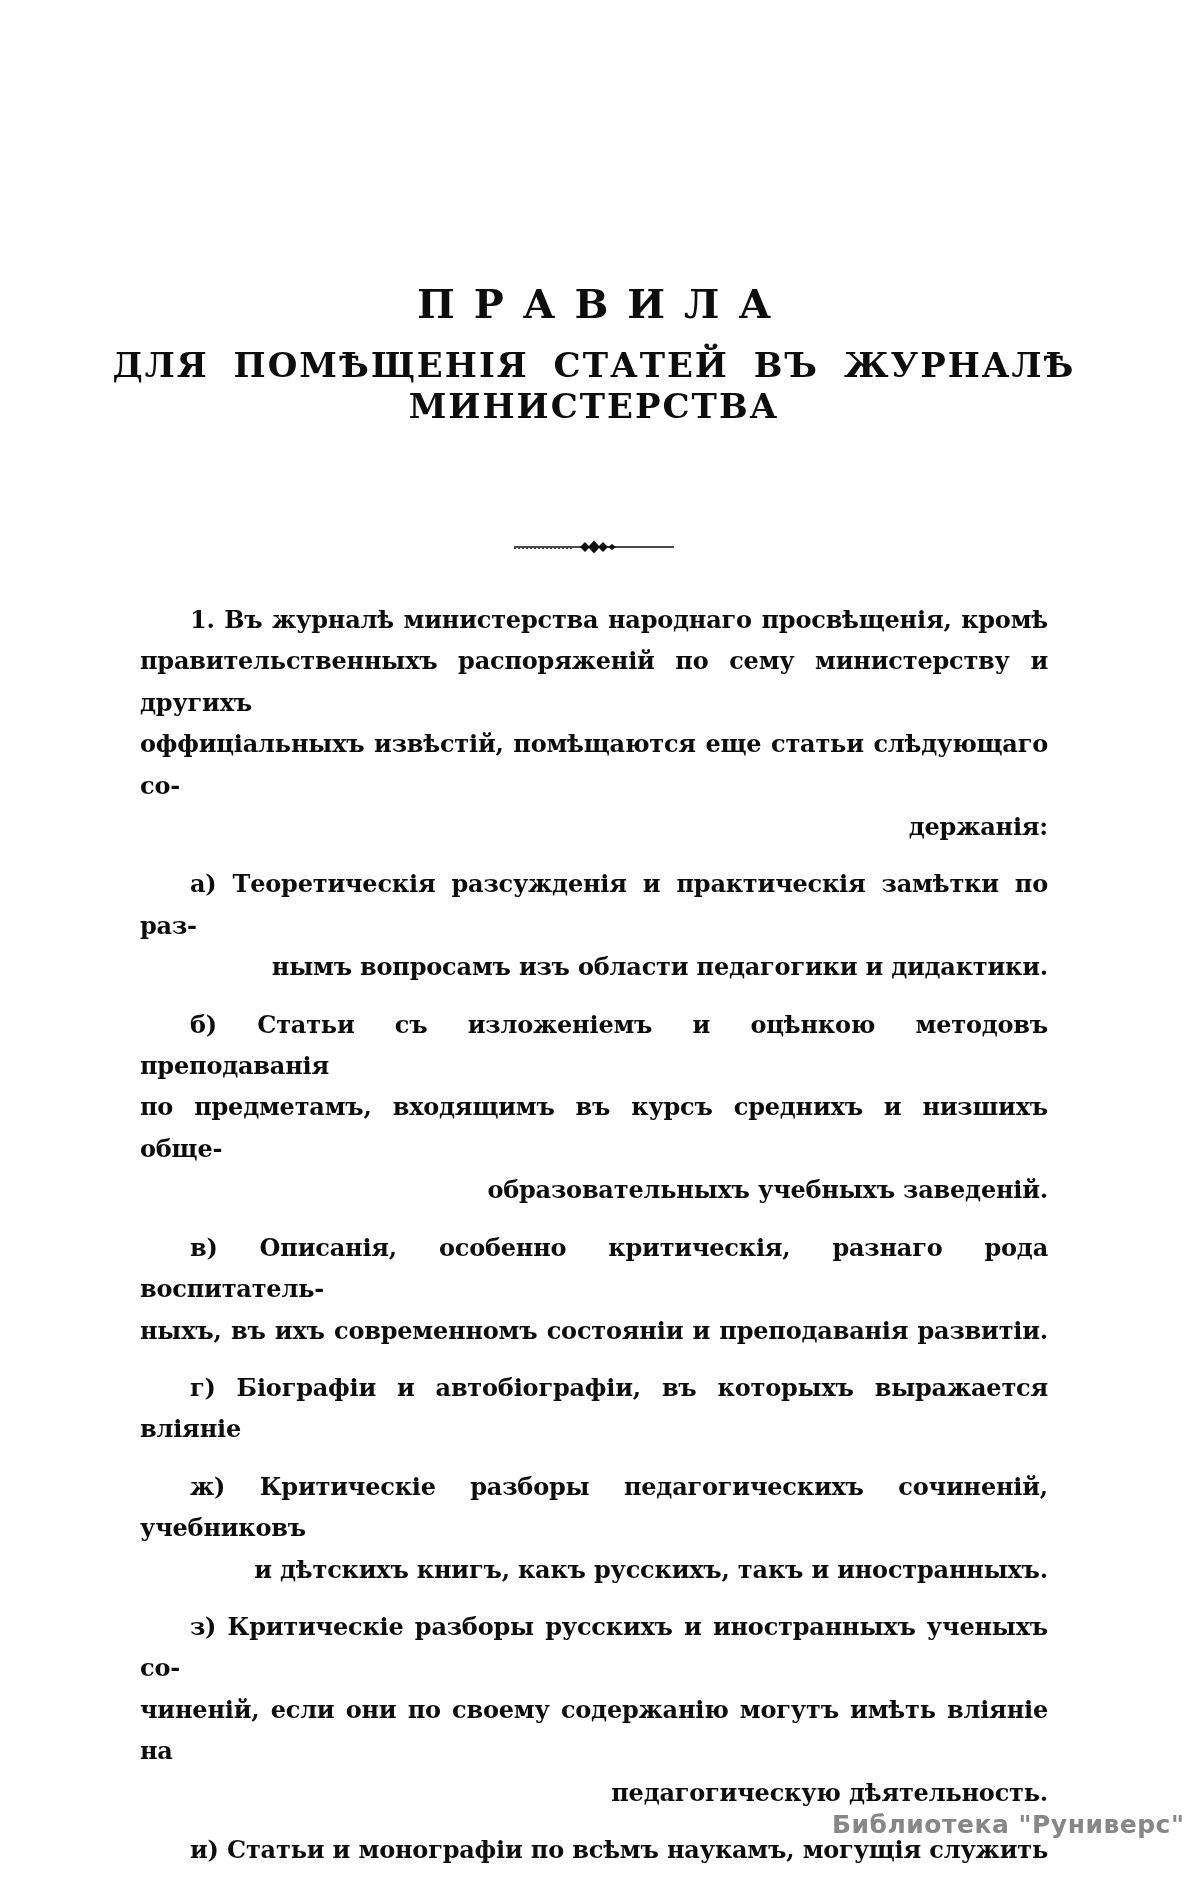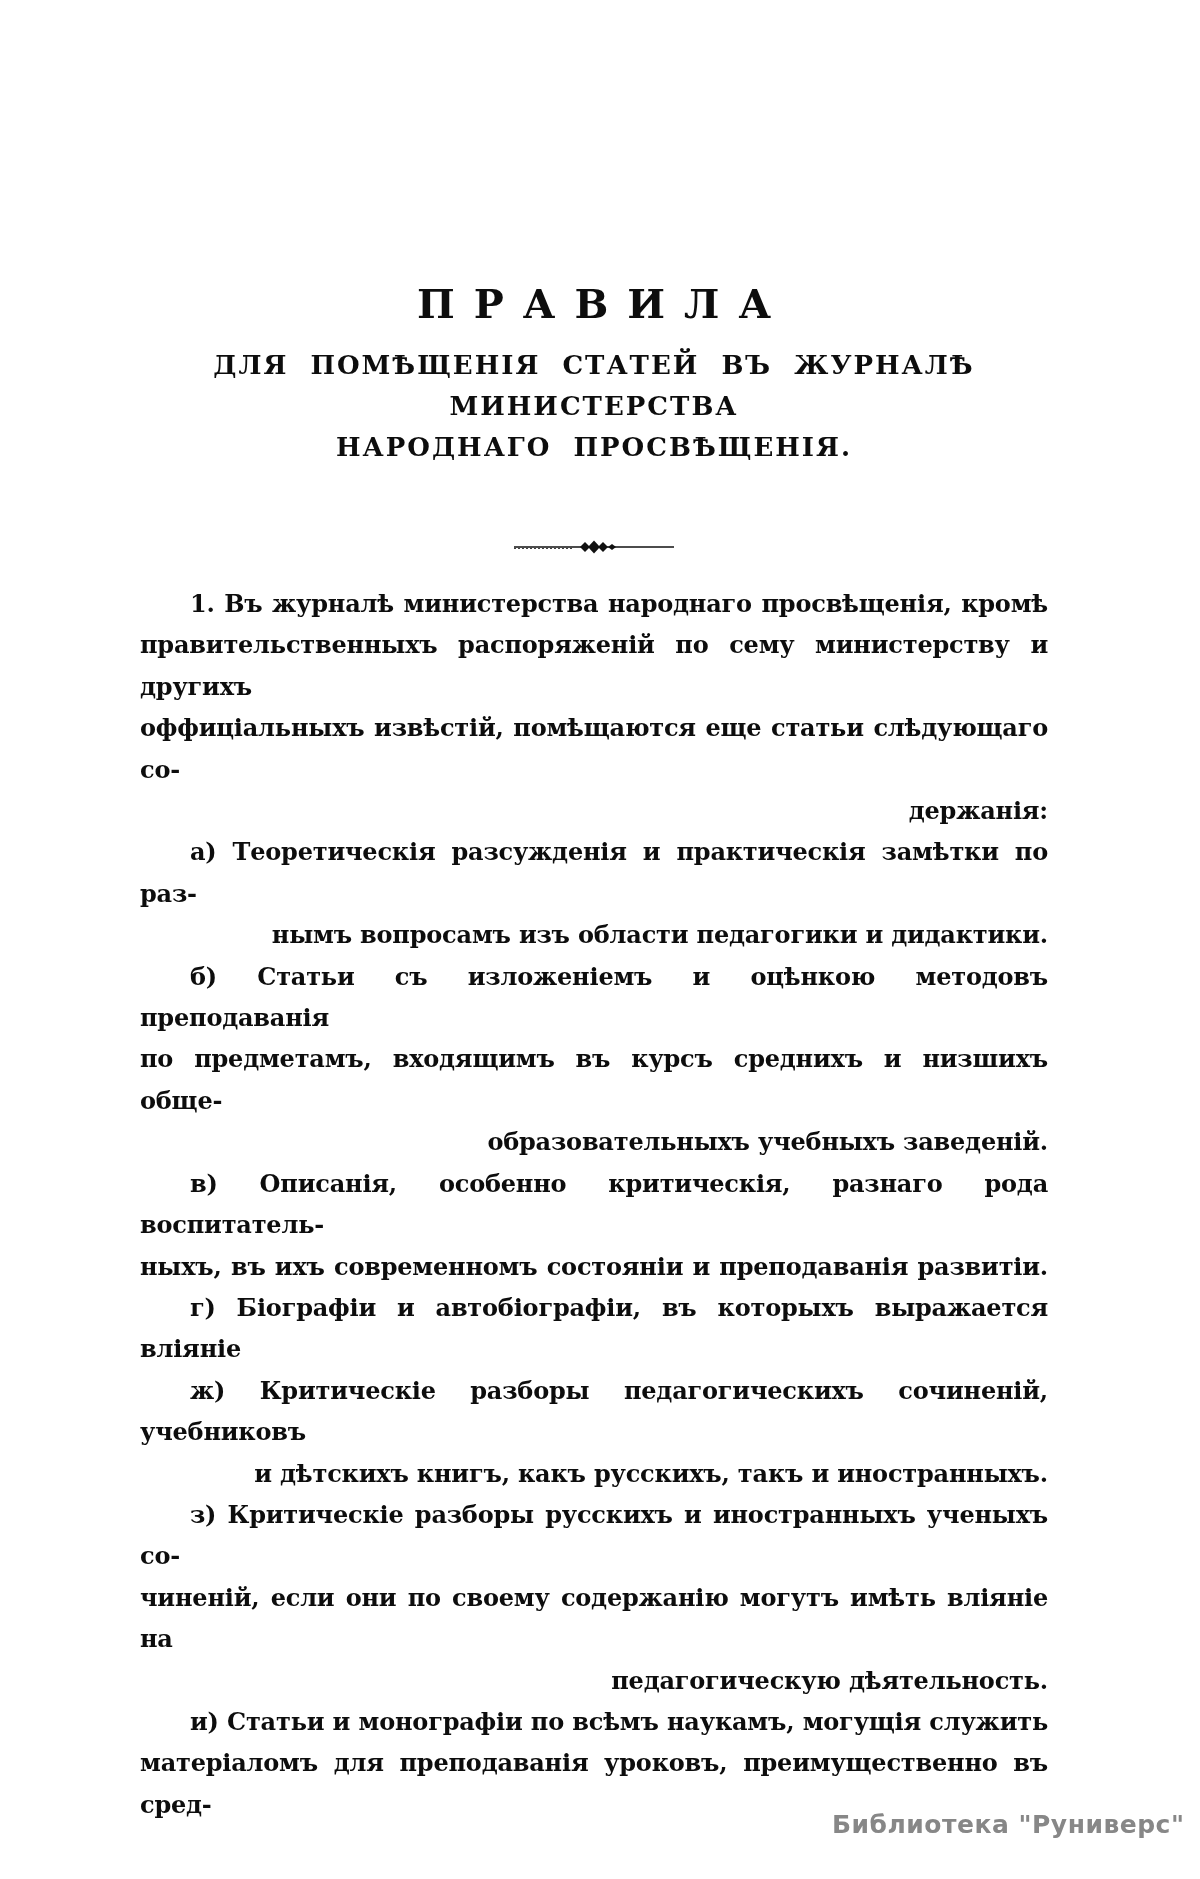--- a/index.html
+++ b/index.html
@@ -13,54 +13,53 @@
   }
   .title {
     position:absolute; top:280px; left:140px; width:908px;
     margin:0; text-align:center;
     font-size:40px; font-weight:bold;
     letter-spacing:19px; text-indent:19px;
   }
   .subtitle {
     position:absolute; top:345px; left:110px; width:968px;
     text-align:center;
-    font-size:26px; font-weight:bold;
+    font-size:34px; font-weight:bold;
     letter-spacing:2px; word-spacing:11px;
     line-height:41px;
   }
   .divider {
     position:absolute; top:540px; left:140px; width:908px;
     display:flex; justify-content:center;
   }
   .bodytext {
     position:absolute; top:583px; left:140px; width:908px;
     font-size:24px; font-weight:bold;
     letter-spacing:-0.2px;
     line-height:41.4px;
   }
   .ln { margin:0; text-align:right; overflow:hidden; }
   .jst { text-align:justify; text-align-last:justify; }
-  .ind { text-indent:50px; }
+  .ind { text-indent:50px;margin-top:16px; }
   .watermark {
     position:absolute; top:1810px; left:832px;
     font-family:"DejaVu Sans", sans-serif;
     font-size:25px; font-weight:bold;
     color:#878787; letter-spacing:0.5px;
   }
 </style>
 </head>
 <body>
 
 <div class="sheet">
 
   <h1 class="title">ПРАВИЛА</h1>
 
   <div class="subtitle">
     <div>ДЛЯ ПОМѢЩЕНІЯ СТАТЕЙ ВЪ ЖУРНАЛѢ МИНИСТЕРСТВА</div>
-    <div>НАРОДНАГО ПРОСВѢЩЕНІЯ.</div>
   </div>
 
   <div class="divider">
     <svg width="160" height="14" viewBox="0 0 160 14" aria-hidden="true">
       <line x1="0" y1="7" x2="160" y2="7" stroke="#111111" stroke-width="1.6"></line>
       <line x1="0" y1="8.5" x2="58" y2="8.5" stroke="#111111" stroke-width="0.8" stroke-dasharray="2,2"></line>
       <polygon points="66,7 71,2 76,7 71,12" fill="#111111"></polygon>
       <polygon points="74,7 80,0.5 86,7 80,13.5" fill="#111111"></polygon>
       <polygon points="84,7 89,2 94,7 89,12" fill="#111111"></polygon>
       <polygon points="94,7 98,4 102,7 98,10" fill="#111111"></polygon>

